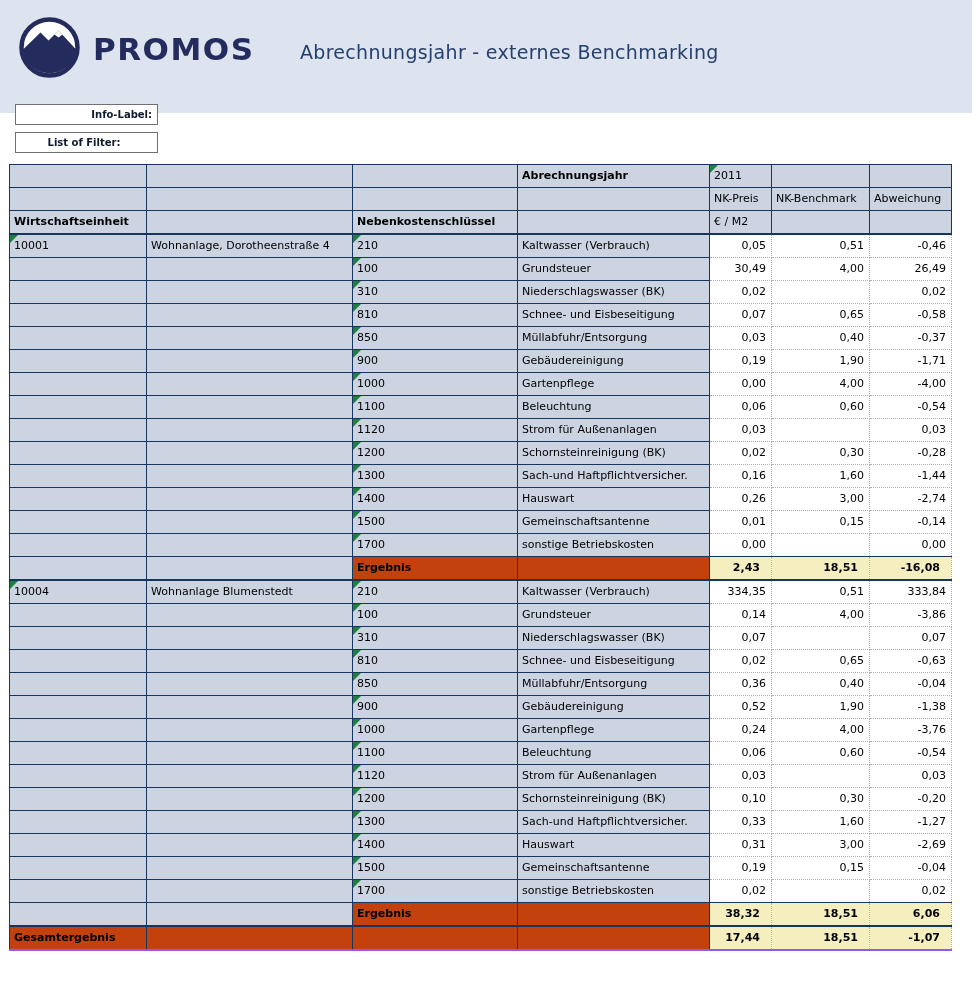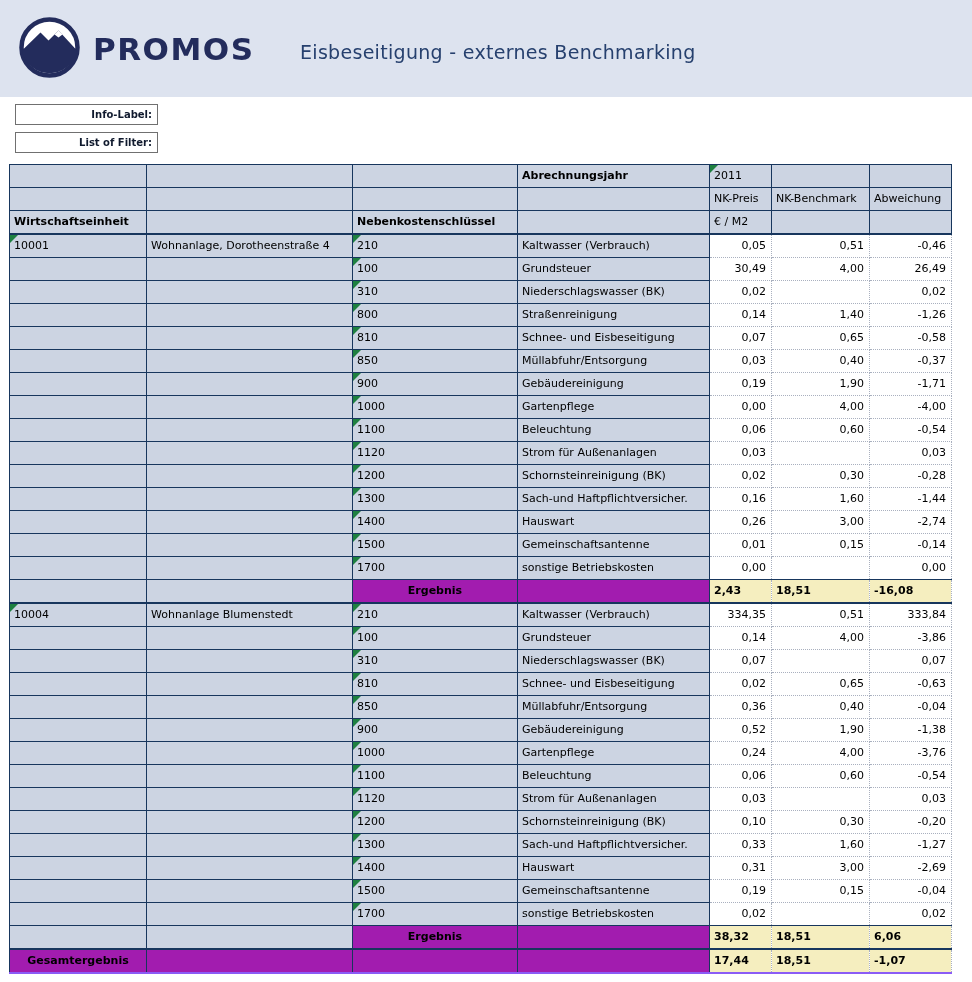--- a/index.html
+++ b/index.html
@@ -2,51 +2,51 @@
 <html><head>
 <meta charset="utf-8">
 <style>
   html,body{margin:0;padding:0;}
   body{
     width:972px;height:982px;position:relative;background:#ffffff;
     font-family:"DejaVu Sans","Liberation Sans",sans-serif;
     -webkit-font-smoothing:antialiased;
   }
   
-  .band{position:absolute;left:0;top:0;width:972px;height:97px;background:#dde3ef;}
+  .band{position:absolute;left:0;top:0;width:972px;height:113px;background:#dde3ef;}
   .logo{position:absolute;left:18px;top:16px;width:63px;height:63px;}
   .brand{
     position:absolute;left:93px;top:31px;font-size:31px;font-weight:bold;
     letter-spacing:1.5px;color:#232c5c;
   }
   .title{
     position:absolute;left:300px;top:41px;font-size:19px;font-weight:500;
     color:#26406e;letter-spacing:0.3px;
   }
   
   .fbox{
     position:absolute;left:15px;width:136px;height:19px;background:#ffffff;
     border:1px solid #707070;font-size:10px;font-weight:bold;color:#101a2e;
     text-align:right;line-height:19px;padding-right:5px;box-sizing:content-box;
   }
   .b1{top:104px;}
-  .b2{top:132px;}
+  .b2{top:132px;text-align:center;}
   
   table{
     position:absolute;left:9px;top:164px;border-collapse:collapse;
     table-layout:fixed;font-size:11px;color:#000;
   }
   td{
     height:22px;line-height:22px;padding:0 4px;position:relative;
     overflow:hidden;white-space:nowrap;box-sizing:border-box;
   }
   td.g{background:#ccd4e2;border:1px solid #17365d;}
   td.n{background:#ffffff;border:1px dotted #a9b0bf;text-align:right;padding-right:5px;}
-  td.y{background:#a21caf;border:1px solid #17365d;text-align:center;}
-  td.ny{background:#f5eebf;border:1px dotted #a9b0bf;padding-right:4px;}
+  td.y{background:#c2410c;border:1px solid #17365d;}
+  td.ny{background:#f5eebf;border:1px dotted #a9b0bf;text-align:right;padding-right:11px;}
   .b{font-weight:bold;}
   .r{text-align:left;padding-right:5px;}
   tr.hb td{border-bottom:2px solid #17365d;}
   tr.erg td{border-top:1px solid #17365d;border-bottom:2px solid #17365d;}
   tr.total td{border-top:1px solid #17365d;border-bottom:2px solid #8b5cf6;}
   .tri{
     position:absolute;top:0;left:0;width:0;height:0;
     border-top:8px solid #1e8040;border-right:8px solid transparent;
   }
 </style>
@@ -54,21 +54,21 @@
 <body>
 
 <div class="band">
   <svg class="logo" viewBox="0 0 63 63">
     <circle cx="31.5" cy="31.5" r="28" fill="#ffffff" stroke="#232c5c" stroke-width="4.5"></circle>
     <path d="M12 35 L24 28.5 L33 34.5 L45 28.5" stroke="#7aa6cf" stroke-width="2.5" fill="none"></path>
     <path d="M4 34.5 L22.5 16.5 L30.5 24.5 L40.5 14.5 L59 34.5 A28 28 0 0 1 4 34.5 Z" fill="#232c5c"></path>
     <path d="M36.5 18.5 L40.5 14.5 L44.5 18.5 L40.5 21.5 Z" fill="#ffffff"></path>
   </svg>
   <div class="brand">PROMOS</div>
-  <div class="title">Eisbeseitigung - externes Benchmarking</div>
+  <div class="title">Abrechnungsjahr - externes Benchmarking</div>
 </div>
 
 <div class="fbox b1">Info-Label:</div>
 <div class="fbox b2">List of Filter:</div>
 
 <table id="grid">
   <colgroup>
     <col style="width:137px">
       <col style="width:206px">
       <col style="width:165px">
@@ -130,29 +130,20 @@
         <td class="g"></td>
         <td class="g"><span class="tri"></span>310</td>
         <td class="g">Niederschlagswasser (BK)</td>
         <td class="n">0,02</td>
         <td class="n"></td>
         <td class="n">0,02</td>
       </tr>
       <tr>
         <td class="g"></td>
         <td class="g"></td>
-        <td class="g"><span class="tri"></span>800</td>
-        <td class="g">Straßenreinigung</td>
-        <td class="n">0,14</td>
-        <td class="n">1,40</td>
-        <td class="n">-1,26</td>
-      </tr>
-      <tr>
-        <td class="g"></td>
-        <td class="g"></td>
         <td class="g"><span class="tri"></span>810</td>
         <td class="g">Schnee- und Eisbeseitigung</td>
         <td class="n">0,07</td>
         <td class="n">0,65</td>
         <td class="n">-0,58</td>
       </tr>
       <tr>
         <td class="g"></td>
         <td class="g"></td>
         <td class="g"><span class="tri"></span>850</td>

